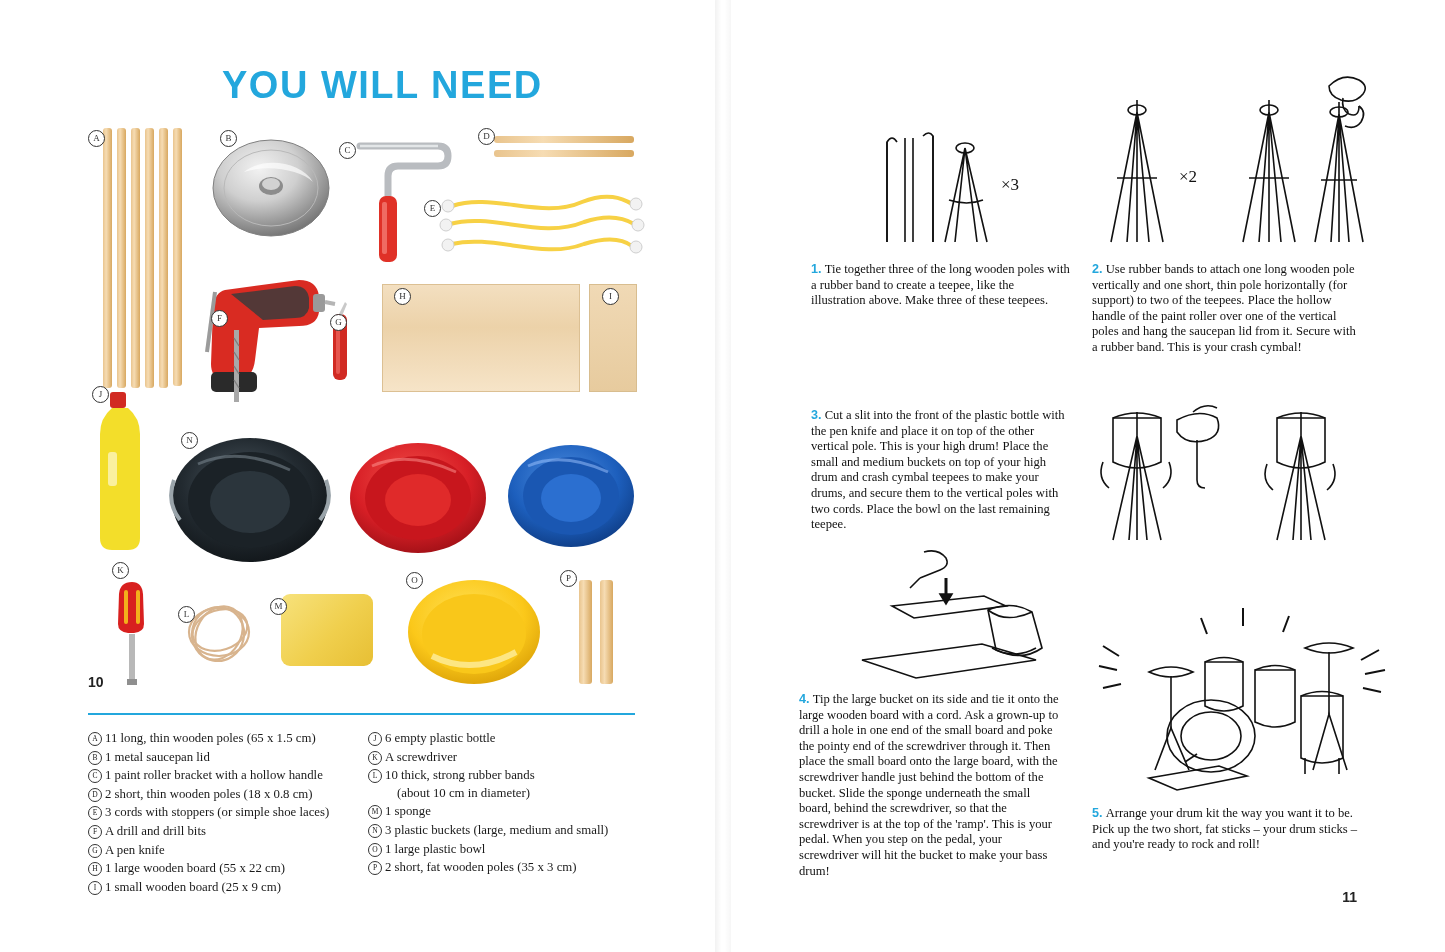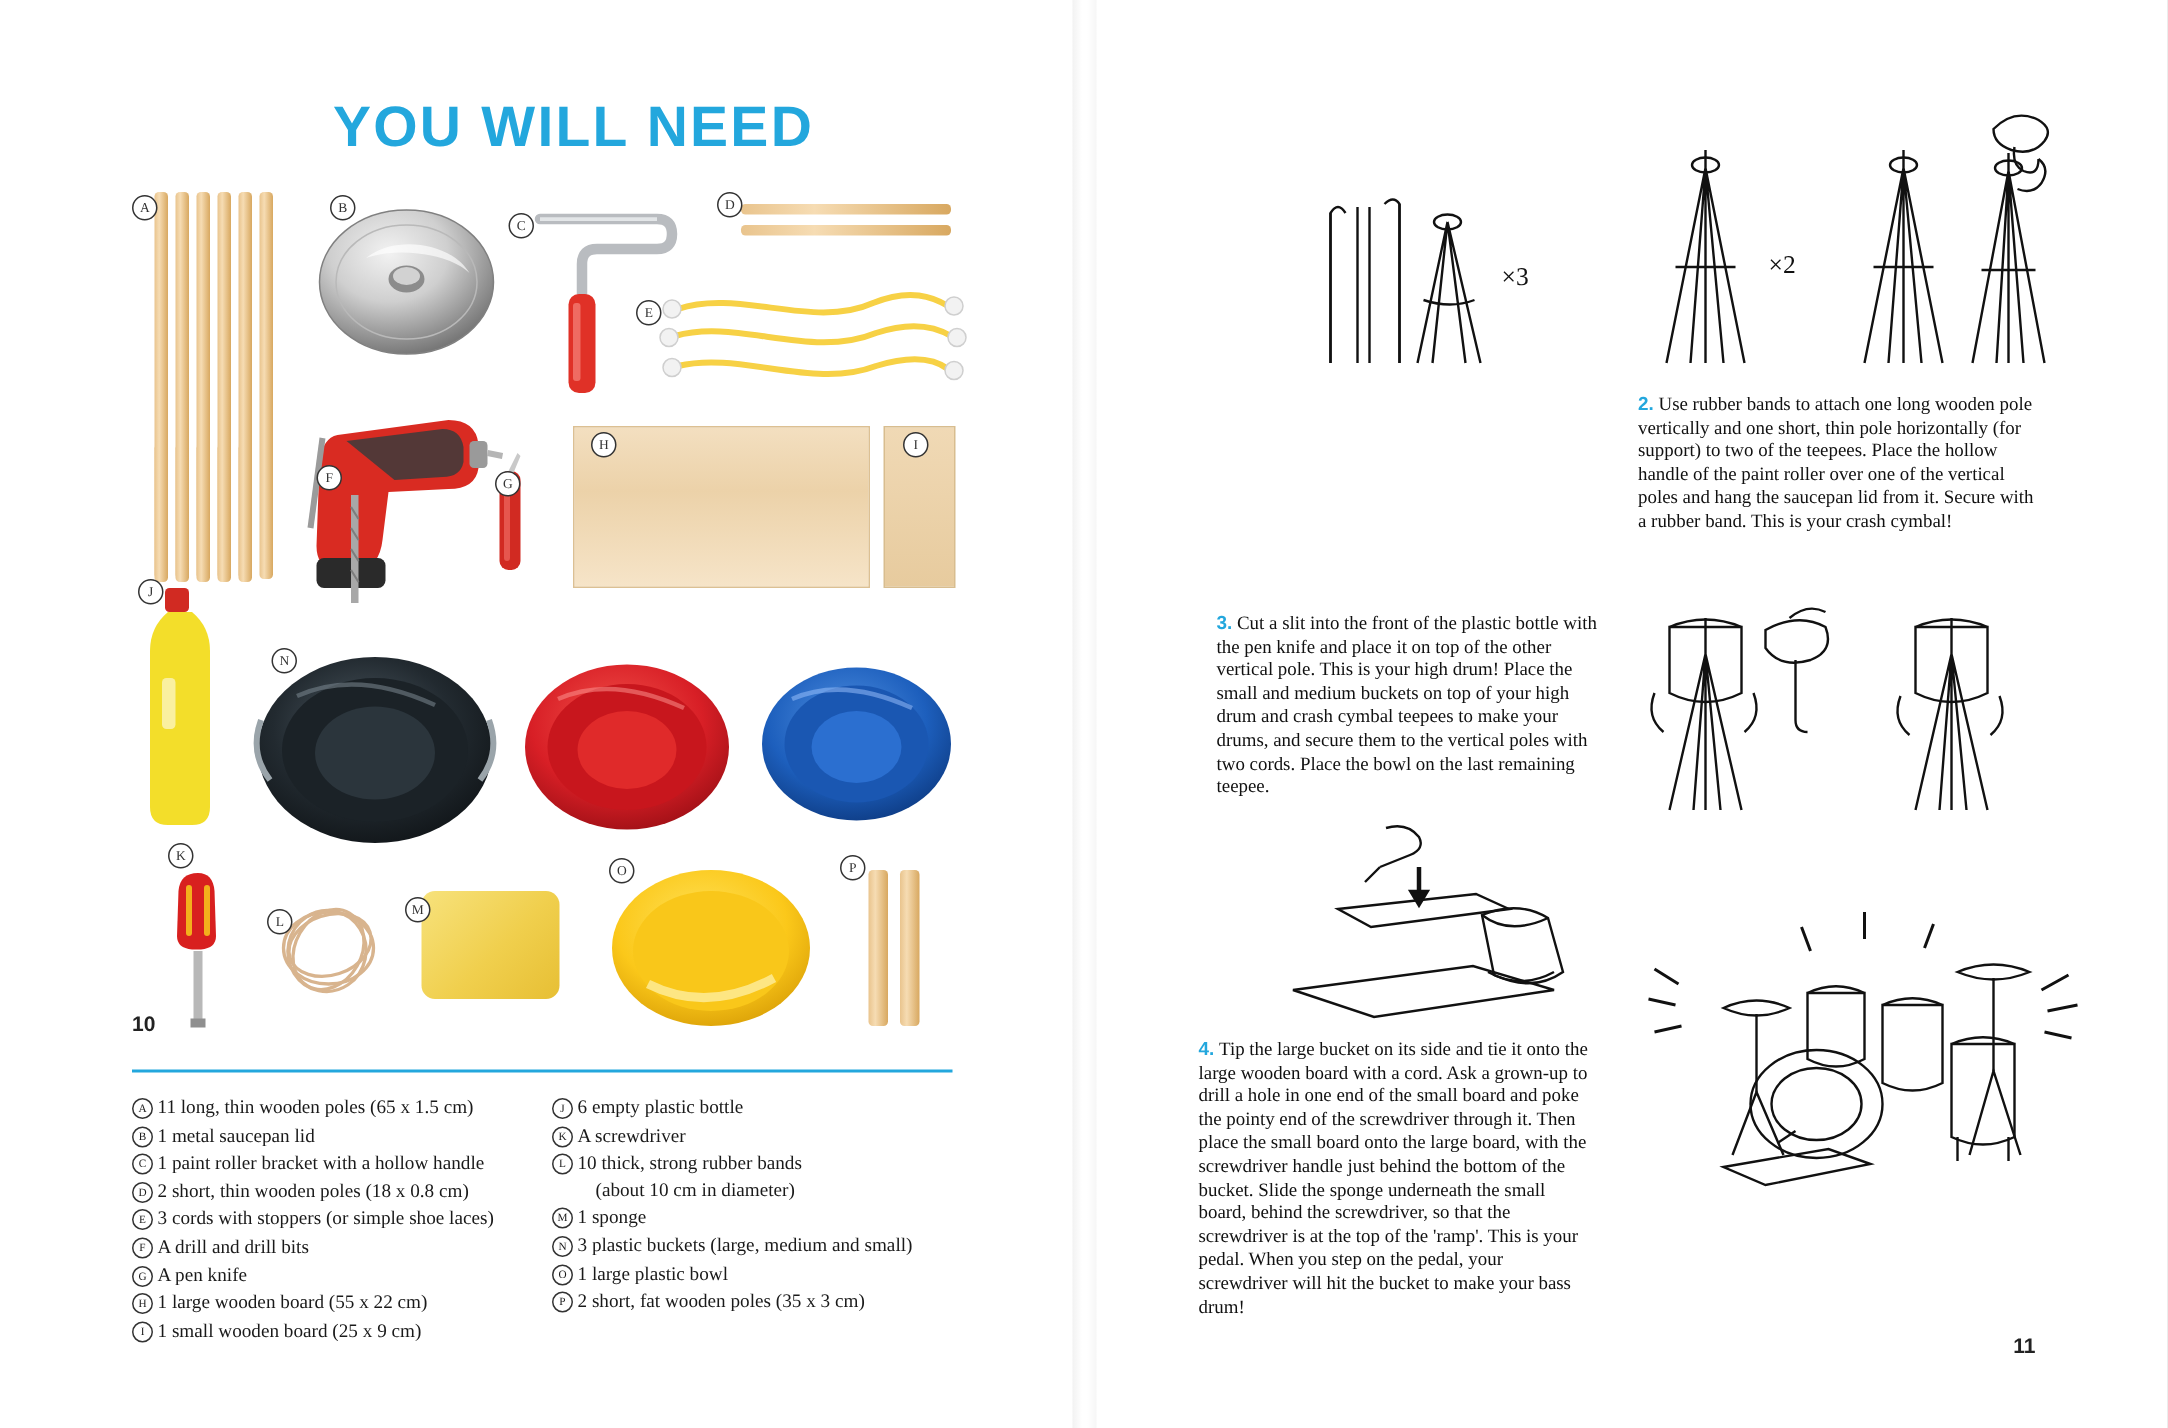--- a/index.html
+++ b/index.html
@@ -419,32 +419,40 @@
         <path d="M212 158 v16 M246 158 v16"></path>
 
         <ellipse cx="118" cy="136" rx="44" ry="36"></ellipse>
         <ellipse cx="118" cy="136" rx="30" ry="24"></ellipse>
 
         <path d="M56 178 l70 -12 l28 10 l-70 14 z"></path>
         <path d="M92 162 l12 -8"></path>
       </svg>
     </div>
 
+    <div class="step" style="left:88px;top:262px;width:260px;">
+      <span class="num">1.</span>
+      <p>Tie together three of the long wooden poles with a rubber band to create a teepee, like the illustration above. Make three of these teepees.</p>
+    </div>
 
     <div class="step" style="left:369px;top:262px;width:270px;">
       <span class="num">2.</span>
       <p>Use rubber bands to attach one long wooden pole vertically and one short, thin pole horizontally (for support) to two of the teepees. Place the hollow handle of the paint roller over one of the vertical poles and hang the saucepan lid from it. Secure with a rubber band. This is your crash cymbal!</p>
     </div>
 
     <div class="step" style="left:88px;top:408px;width:262px;">
       <span class="num">3.</span>
       <p>Cut a slit into the front of the plastic bottle with the pen knife and place it on top of the other vertical pole. This is your high drum! Place the small and medium buckets on top of your high drum and crash cymbal teepees to make your drums, and secure them to the vertical poles with two cords. Place the bowl on the last remaining teepee.</p>
     </div>
 
     <div class="step" style="left:76px;top:692px;width:262px;">
       <span class="num">4.</span>
       <p>Tip the large bucket on its side and tie it onto the large wooden board with a cord. Ask a grown-up to drill a hole in one end of the small board and poke the pointy end of the screwdriver through it. Then place the small board onto the large board, with the screwdriver handle just behind the bottom of the bucket. Slide the sponge underneath the small board, behind the screwdriver, so that the screwdriver is at the top of the 'ramp'. This is your pedal. When you step on the pedal, your screwdriver will hit the bucket to make your bass drum!</p>
     </div>
 
+    <div class="step" style="left:369px;top:806px;width:268px;">
+      <span class="num">5.</span>
+      <p>Arrange your drum kit the way you want it to be. Pick up the two short, fat sticks – your drum sticks – and you're ready to rock and roll!</p>
+    </div>
 
     <div class="folio right">11</div>
   </div>
 </div>
 
 </body></html>

